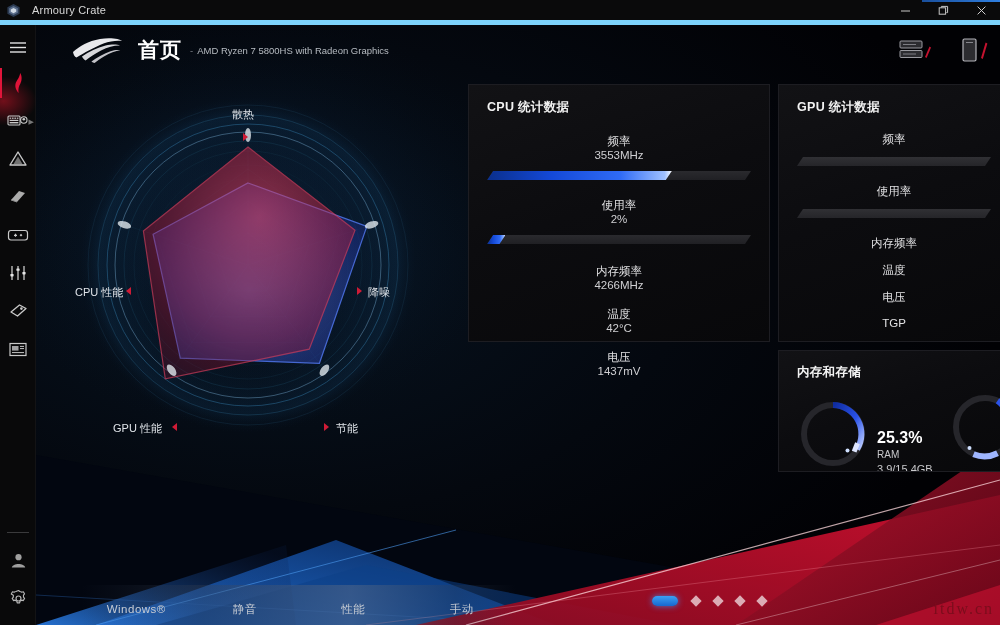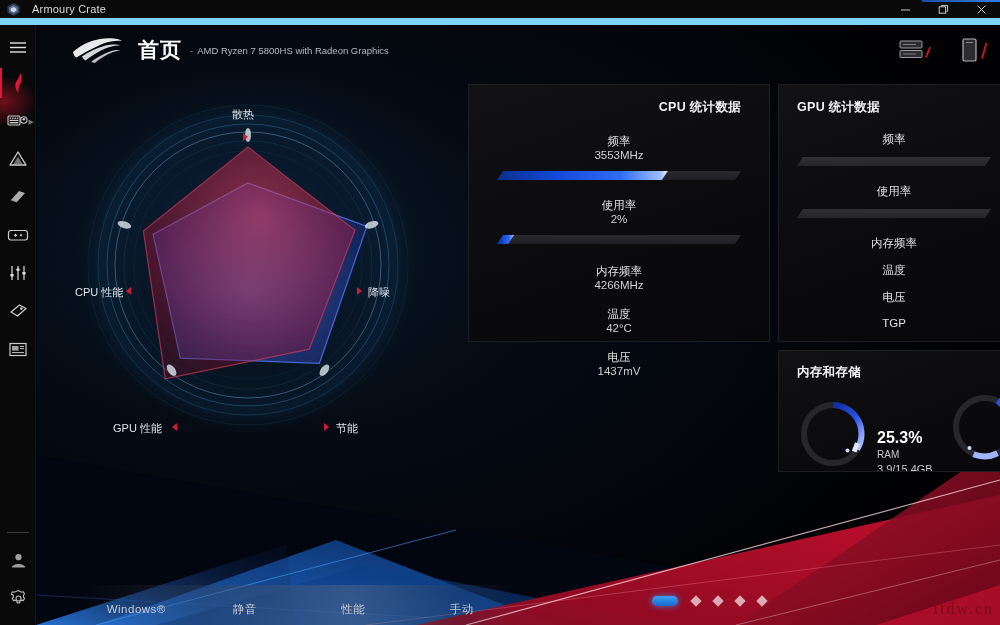--- a/index.html
+++ b/index.html
@@ -6,21 +6,21 @@
   html,body { width:1000px; height:625px; overflow:hidden; background:#000; }
   body {
     font-family:"Liberation Sans","DejaVu Sans",sans-serif;
     color:#e8e8e8; position:relative;
   }
 
   
   .titlebar{
     position:absolute; left:0; top:0; width:1000px; height:25px;
     background:#0a0a0b; display:flex; align-items:center;
-    border-bottom:7px solid #7dd3fc; z-index:40;
+    border-bottom:5px solid #7dd3fc; z-index:40;
   }
   .tb-logo{ width:26px; height:25px; display:flex; align-items:center; justify-content:center; }
   .tb-logo svg{ display:block; }
   .tb-title{ font-size:11px; color:#d8d8d8; letter-spacing:.2px; margin-left:6px; }
   .tb-spacer{ flex:1; }
   .win-btn{
     width:38px; height:25px; display:flex; align-items:center; justify-content:center;
     color:#b9b9b9; font-size:11px;
   }
   .win-btn svg{ display:block; }
@@ -465,21 +465,21 @@
     <span>
       <svg width="30" height="28" viewBox="0 0 30 28">
         <rect x="3" y="3" width="13" height="22" rx="1.4" fill="#2c2c30" stroke="#b4b4ba" stroke-width="1.2"></rect>
         <line x1="6" y1="6.5" x2="13" y2="6.5" stroke="#86868c" stroke-width="1"></line>
         <path d="M21 22 L25.6 6.4 L27.4 7.4 L22.8 23 Z" fill="#c4122f"></path>
       </svg>
     </span>
   </div>
 </div>
 
-<div class="panel" style="left:468px;top:84px;width:302px;height:258px;padding:14px 28px 0;text-align:right;">
+<div class="panel" style="left:468px;top:84px;width:302px;height:258px;padding:14px 18px 0;">
   <div class="panel-title">CPU 统计数据</div>
 
   <div class="srow" style="margin-top:18px;">
     <span class="slabel">频率</span>
     <span class="sval">3553MHz</span>
   </div>
   <div class="bar" style="margin-top:10px;">
     <div class="fill" style="width:70%"></div>
   </div>
 

